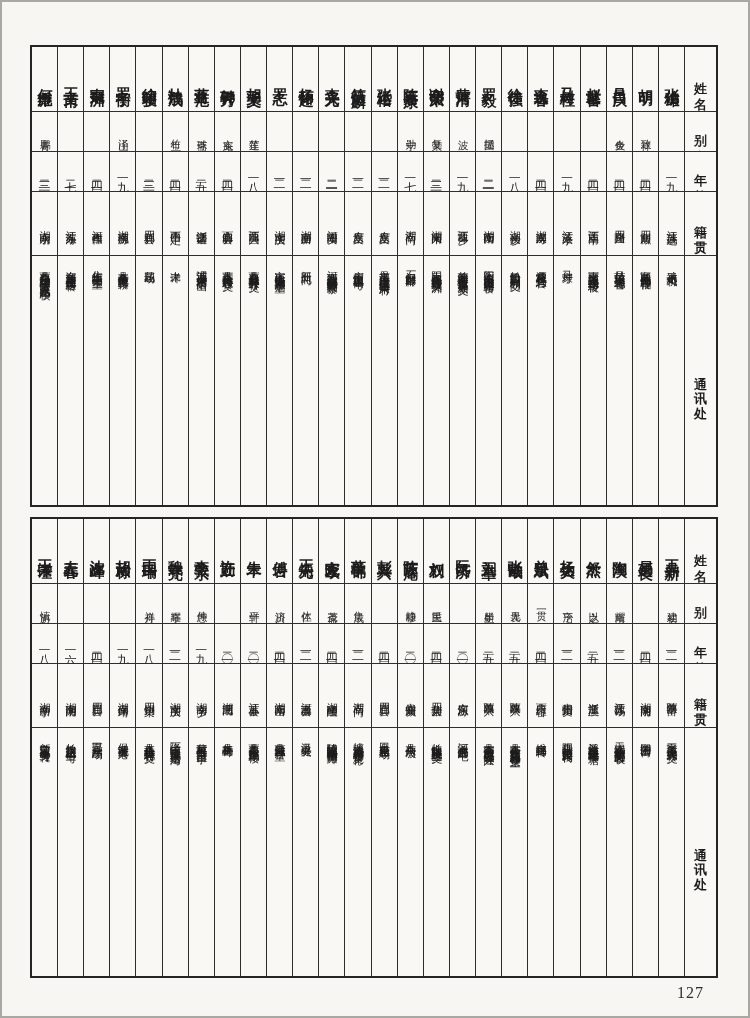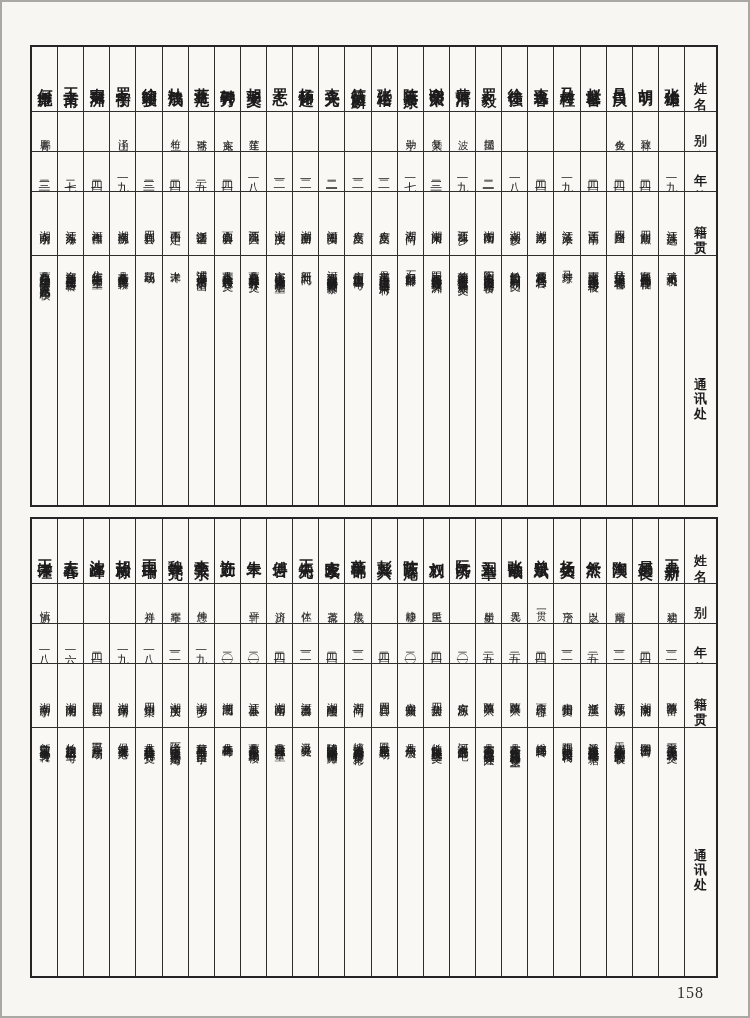--- a/index.html
+++ b/index.html
@@ -425,13 +425,13 @@
     </div>
     <div class="col">
       <div class="cell r-name">王崇谨</div>
       <div class="cell r-zi">慎旃</div>
       <div class="cell r-age">一八</div>
       <div class="cell r-native">湖南新宁</div>
       <div class="cell r-addr">新宁冻江口李奇美号转</div>
     </div>
   </div>
 
-<div id="page-number">158</div>
+<div id="page-number">127</div>
 
 </body></html>

